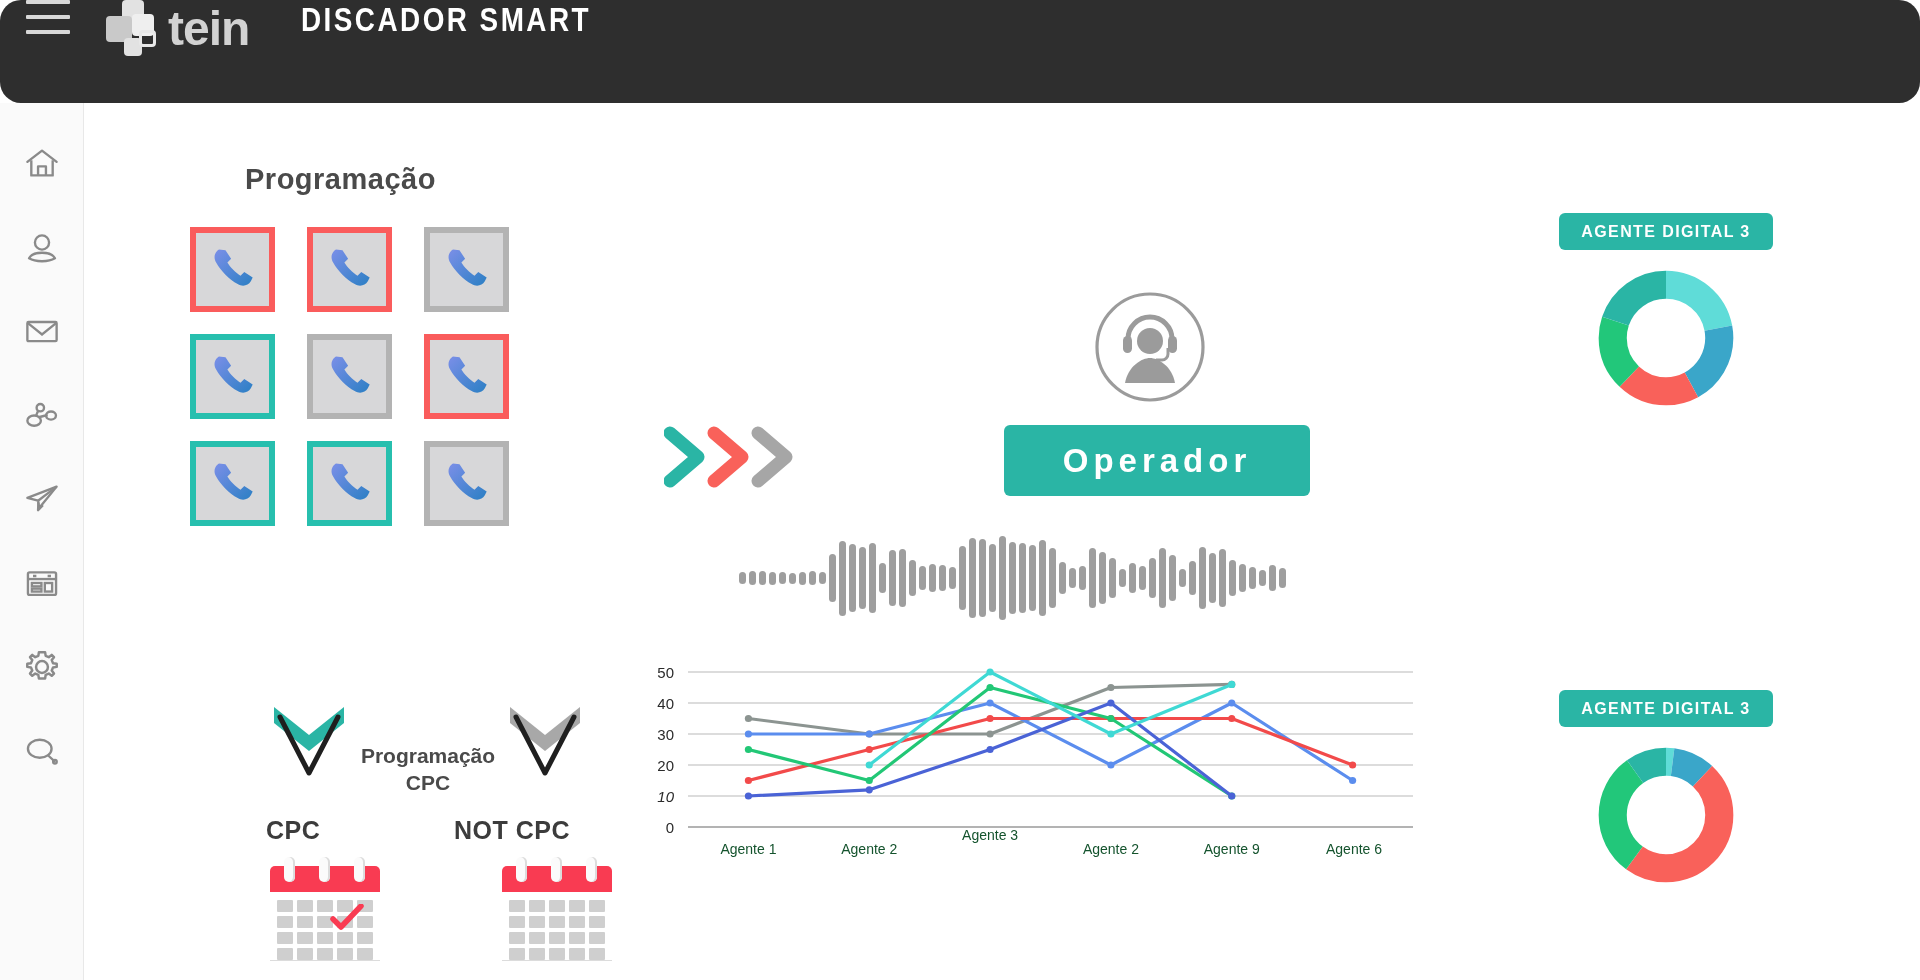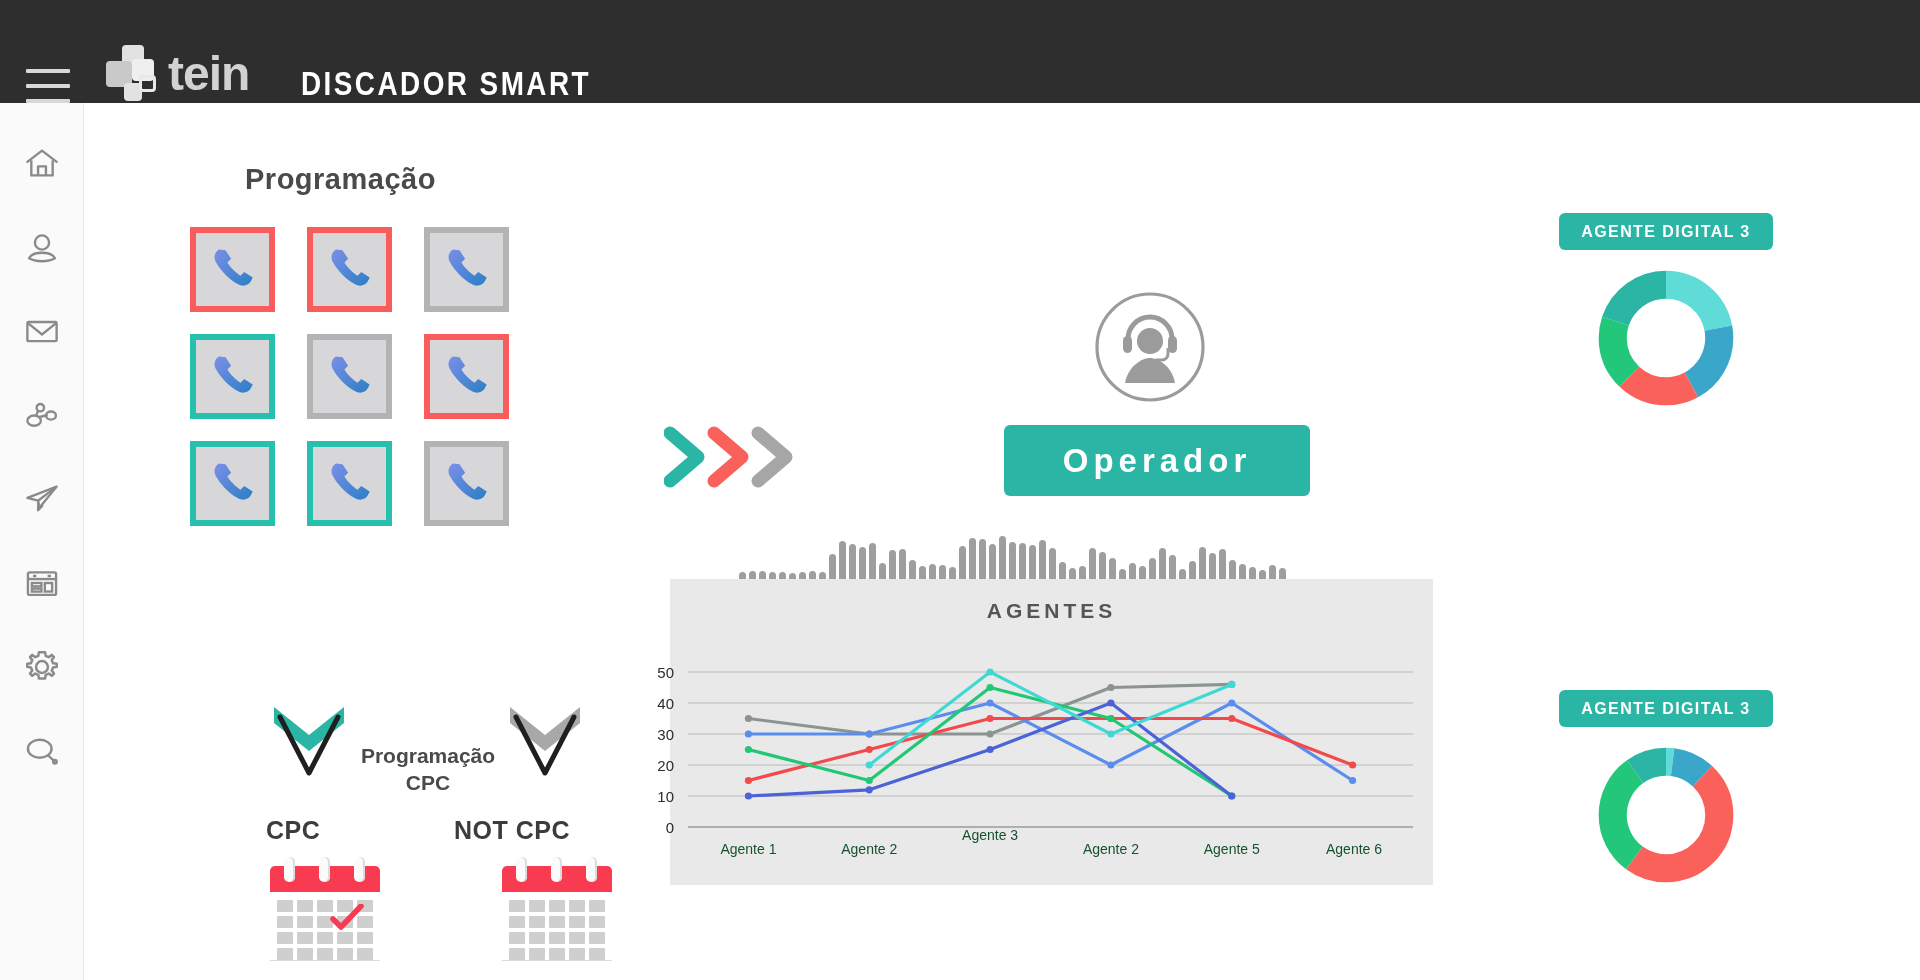--- a/index.html
+++ b/index.html
@@ -8,21 +8,21 @@
     background: #ffffff;
     font-family: "Liberation Sans", sans-serif;
     overflow: hidden;
   }
 
   
   .header {
     position: absolute; top: 0; left: 0;
     width: 1920px; height: 103px;
     background: #2e2e2e;
-    display: flex; align-items: flex-end;
+    display: flex; align-items: flex-start; border-radius: 21px;
   }
   .hamburger {
     width: 44px; height: 34px;
     margin-left: 26px; margin-right: 36px;
     display: flex; flex-direction: column; justify-content: space-between;
     cursor: pointer;
   }
   .hamburger span {
     display: block; width: 100%; height: 4px;
     background: #d8d8d8; border-radius: 1px;
@@ -478,26 +478,23 @@
       <i style="height: 50px;"></i>
       <i style="height: 58px;"></i>
       <i style="height: 36px;"></i>
       <i style="height: 28px;"></i>
       <i style="height: 22px;"></i>
       <i style="height: 16px;"></i>
       <i style="height: 26px;"></i>
       <i style="height: 20px;"></i>
     </div>
 
-  <div class="chart-card">
-    <div class="chart-title">AGENTES</div>
-  </div>
   <div class="chart-ylabels">
       <span style="top: 248px;">0</span>
-      <span style="top: 217px;">10</span>
+      <span style="top: 217px; font-style: italic;">10</span>
       <span style="top: 186px;">20</span>
       <span style="top: 155px;">30</span>
       <span style="top: 124px;">40</span>
       <span style="top: 93px;">50</span>
     </div>
   <svg class="chart-svg" width="763" height="306" viewBox="0 0 763 306">
       <line x1="18" x2="743" y1="217" y2="217" stroke="#b9b9b9" stroke-width="1"></line>
       <line x1="18" x2="743" y1="186" y2="186" stroke="#b9b9b9" stroke-width="1"></line>
       <line x1="18" x2="743" y1="155" y2="155" stroke="#b9b9b9" stroke-width="1"></line>
       <line x1="18" x2="743" y1="124" y2="124" stroke="#b9b9b9" stroke-width="1"></line>
@@ -539,21 +536,21 @@
       <circle cx="199.25" cy="186" r="3.6" fill="#3fd9d4"></circle>
       <circle cx="320.0833333333333" cy="93" r="3.6" fill="#3fd9d4"></circle>
       <circle cx="440.91666666666663" cy="155" r="3.6" fill="#3fd9d4"></circle>
       <circle cx="561.75" cy="105.39999999999999" r="3.6" fill="#3fd9d4"></circle>
     </svg>
   <div class="chart-xlabels">
       <span style="left: 78.4167px; top: 262px;">Agente 1</span>
       <span style="left: 199.25px; top: 262px;">Agente 2</span>
       <span style="left: 320.083px; top: 248px;">Agente 3</span>
       <span style="left: 440.917px; top: 262px;">Agente 2</span>
-      <span style="left: 561.75px; top: 262px;">Agente 5</span>
+      <span style="left: 561.75px; top: 262px;">Agente 9</span>
       <span style="left: 684px; top: 262px;">Agente 6</span>
     </div>
 
   <div class="agent-block" style="left:1475px; top:110px;">
     <div class="agent-pill">AGENTE DIGITAL 3</div>
     <svg class="donut" width="148" height="148" viewBox="0 0 100 100">
         <circle cx="50" cy="50" r="36" fill="none" stroke="#5fdcd8" stroke-width="19" stroke-dasharray="49.762827632862326 226.1946710584651" stroke-dashoffset="0" transform="rotate(-90 50 50)"></circle>
         <circle cx="50" cy="50" r="36" fill="none" stroke="#3aa6c9" stroke-width="19" stroke-dasharray="45.23893421169302 226.1946710584651" stroke-dashoffset="-49.762827632862326" transform="rotate(-90 50 50)"></circle>
         <circle cx="50" cy="50" r="36" fill="none" stroke="#f9615a" stroke-width="19" stroke-dasharray="45.23893421169302 226.1946710584651" stroke-dashoffset="-95.00176184455535" transform="rotate(-90 50 50)"></circle>
         <circle cx="50" cy="50" r="36" fill="none" stroke="#22c77a" stroke-width="19" stroke-dasharray="40.715040790523716 226.1946710584651" stroke-dashoffset="-140.24069605624837" transform="rotate(-90 50 50)"></circle>

